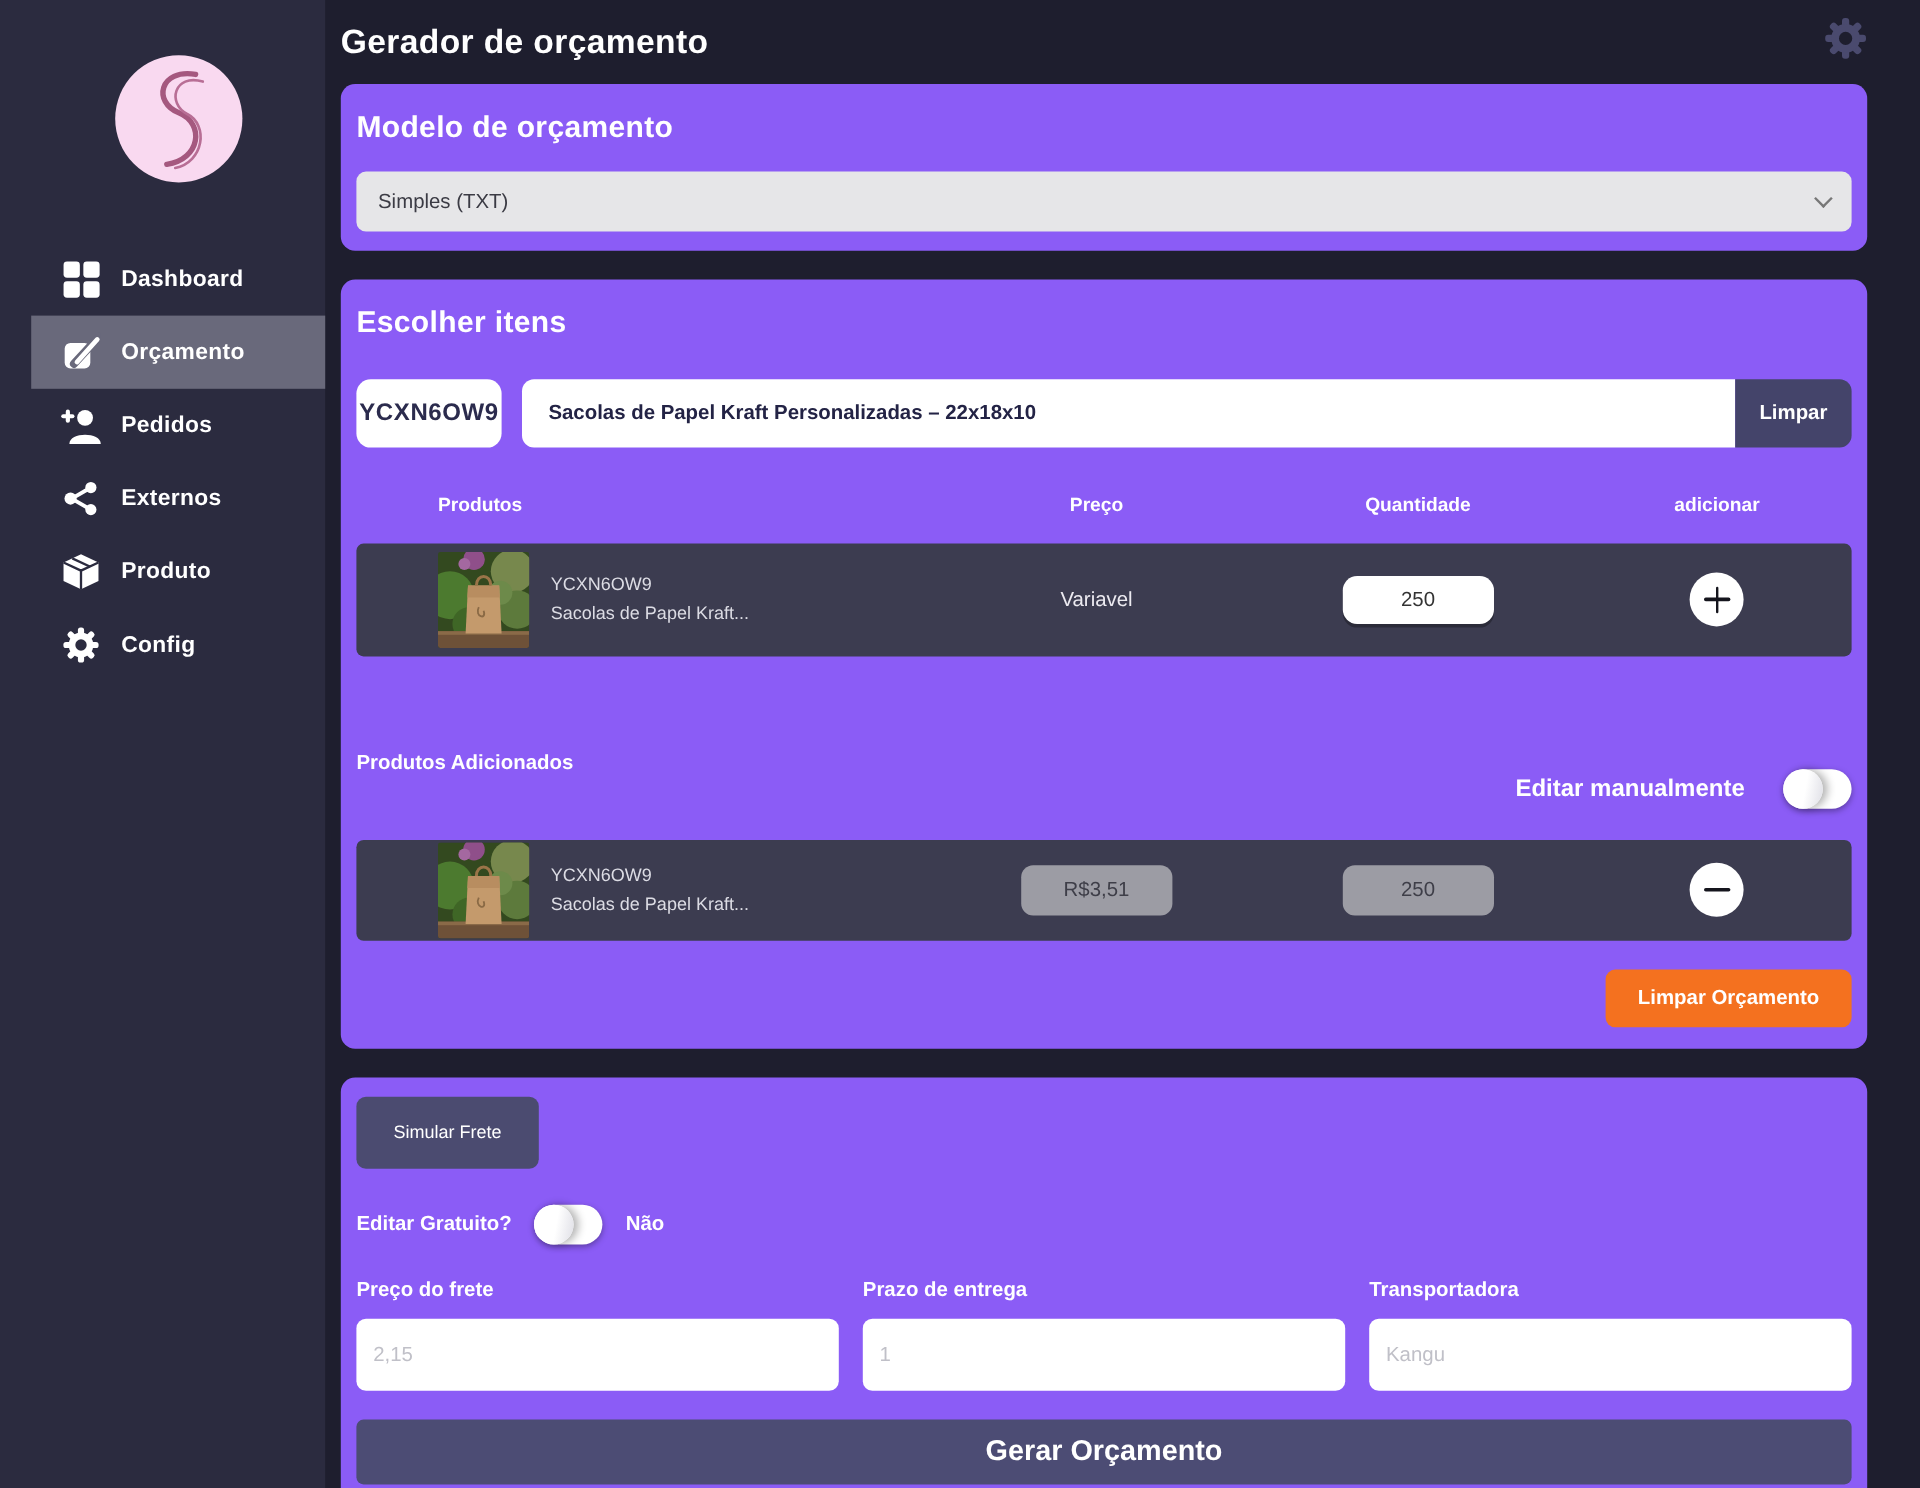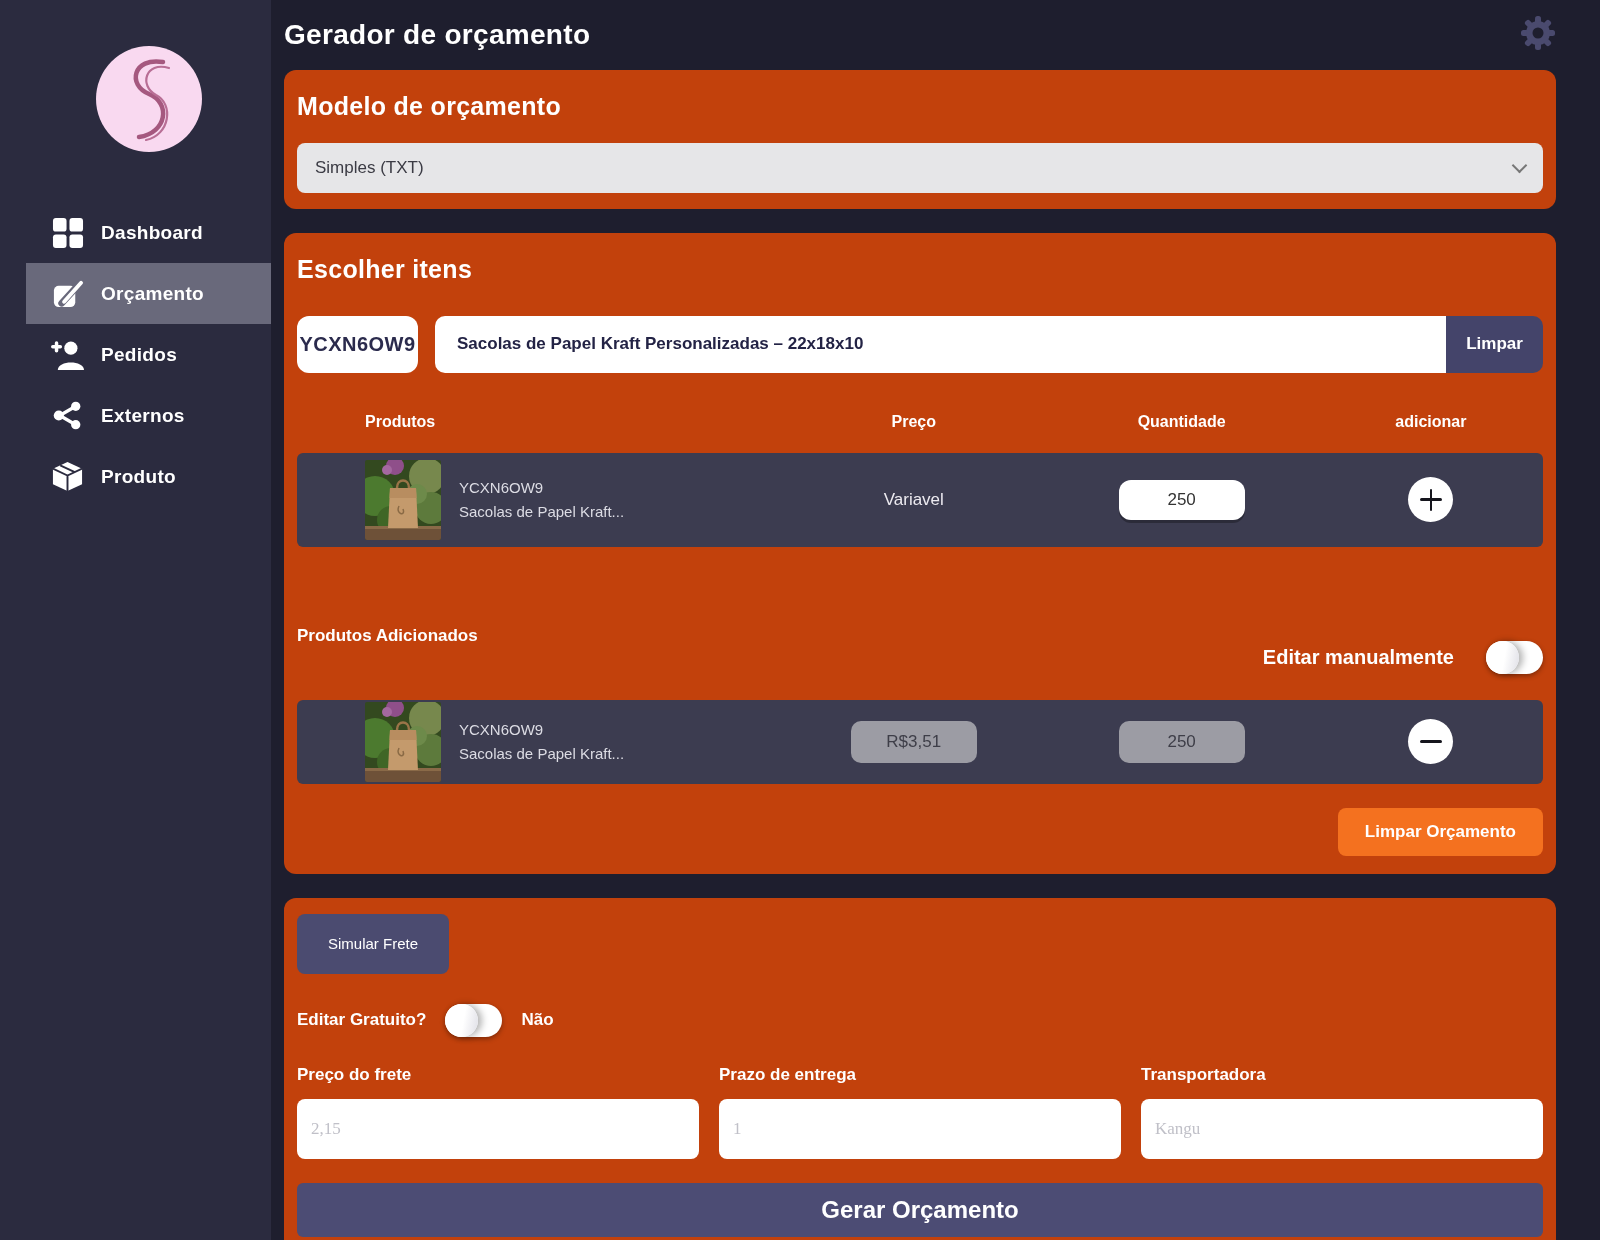--- a/index.html
+++ b/index.html
@@ -16,21 +16,21 @@
   .nav{margin-top:50px;}
   .nav-item{height:61px;display:flex;align-items:center;gap:16px;
             padding-left:24px;font-size:19px;font-weight:700;
             letter-spacing:.3px;cursor:pointer;}
   .nav-item.active{background:#69697b;}
   .nav-icon{width:35px;display:flex;justify-content:center;align-items:center;}
   
   .main{flex:1;padding:0 44px 0 13px;display:flex;flex-direction:column;}
   .topbar{height:104px;display:flex;align-items:center;justify-content:space-between;}
   .page-title{font-size:28px;font-weight:800;letter-spacing:.3px;}
-  .card{background:#c2410c;border-radius:12px;padding:16px 13px;margin-bottom:24px;}
+  .card{background:#8b5cf6;border-radius:12px;padding:16px 13px;margin-bottom:24px;}
   .card-title{font-size:25px;font-weight:800;letter-spacing:.3px;margin:6px 0 0 0;}
   
   .select{margin-top:22px;height:50px;background:#e6e6e8;border-radius:8px;
           display:flex;align-items:center;justify-content:space-between;
           padding:0 18px;color:#3b3b44;font-size:17px;cursor:pointer;}
   .chev{width:9px;height:9px;border-right:2px solid #777;border-bottom:2px solid #777;
         transform:rotate(45deg);margin-top:-4px;}
   
   .search-row{display:flex;margin:32px 0 40px;height:57px;}
   .code-badge{width:121px;min-width:121px;background:#fff;border-radius:12px;
@@ -86,21 +86,21 @@
   .frete-head{display:flex;justify-content:space-between;align-items:flex-start;}
   .frete-title{font-size:26px;font-weight:800;letter-spacing:.3px;margin-top:16px;}
   .simular-btn{width:152px;height:60px;background:#4b4b70;border:none;border-radius:8px;
                color:#fff;font-size:15px;cursor:pointer;font-family:inherit;}
   .free-row{display:flex;align-items:center;gap:19px;margin:30px 0 28px;
             font-size:17px;font-weight:700;}
   .fields{display:grid;grid-template-columns:1fr 1fr 1fr;gap:20px;}
   .field-label{font-size:17px;font-weight:700;margin-bottom:14px;}
   .text-input{width:100%;height:60px;border:none;outline:none;border-radius:8px;
               padding:0 14px;font-size:17px;color:#333;box-sizing:border-box;
-              font-family:Liberation Serif, serif;}
+              font-family:Liberation Sans, sans-serif;}
   .text-input::placeholder{color:#c0c0c8;}
   .generate-btn{margin-top:24px;width:100%;height:54px;background:#4c4c74;border:none;
                 border-radius:6px;color:#fff;font-weight:700;font-size:24px;
                 cursor:pointer;font-family:inherit;}
 </style>
 </head>
 <body>
 
 <aside class="sidebar">
   <div class="logo-wrap">
@@ -157,20 +157,35 @@
     </div>
     <div class="nav-item">
       <span class="nav-icon">
         <svg width="33" height="33" viewBox="0 0 34 34">
           <path d="M17 2 L32 9 L32 25 L17 32 L2 25 L2 9 Z" fill="#fff"></path>
           <path d="M2 9 L17 16 L32 9 M17 16 L17 32" stroke="#2b2b3f" stroke-width="2" fill="none"></path>
           <path d="M9.5 5.5 L24.5 12.5" stroke="#2b2b3f" stroke-width="2" fill="none"></path>
         </svg>
       </span>
       <span>Produto</span>
+    </div>
+    <div class="nav-item">
+      <span class="nav-icon">
+        <svg width="31" height="31" viewBox="0 0 36 36">
+          <g fill="#fff">
+            <rect x="15" y="1" width="6" height="34" rx="2.5"></rect>
+            <rect x="1" y="15" width="34" height="6" rx="2.5"></rect>
+            <rect x="15" y="1" width="6" height="34" rx="2.5" transform="rotate(45 18 18)"></rect>
+            <rect x="15" y="1" width="6" height="34" rx="2.5" transform="rotate(135 18 18)"></rect>
+            <circle cx="18" cy="18" r="12"></circle>
+          </g>
+          <circle cx="18" cy="18" r="5.5" fill="#2b2b3f"></circle>
+        </svg>
+      </span>
+      <span>Config</span>
     </div>
   </nav>
 </aside>
 
 <main class="main">
 
   <div class="topbar">
     <h1 class="page-title">Gerador de orçamento</h1>
     <span style="cursor:pointer;">
       <svg width="36" height="36" viewBox="0 0 36 36">

